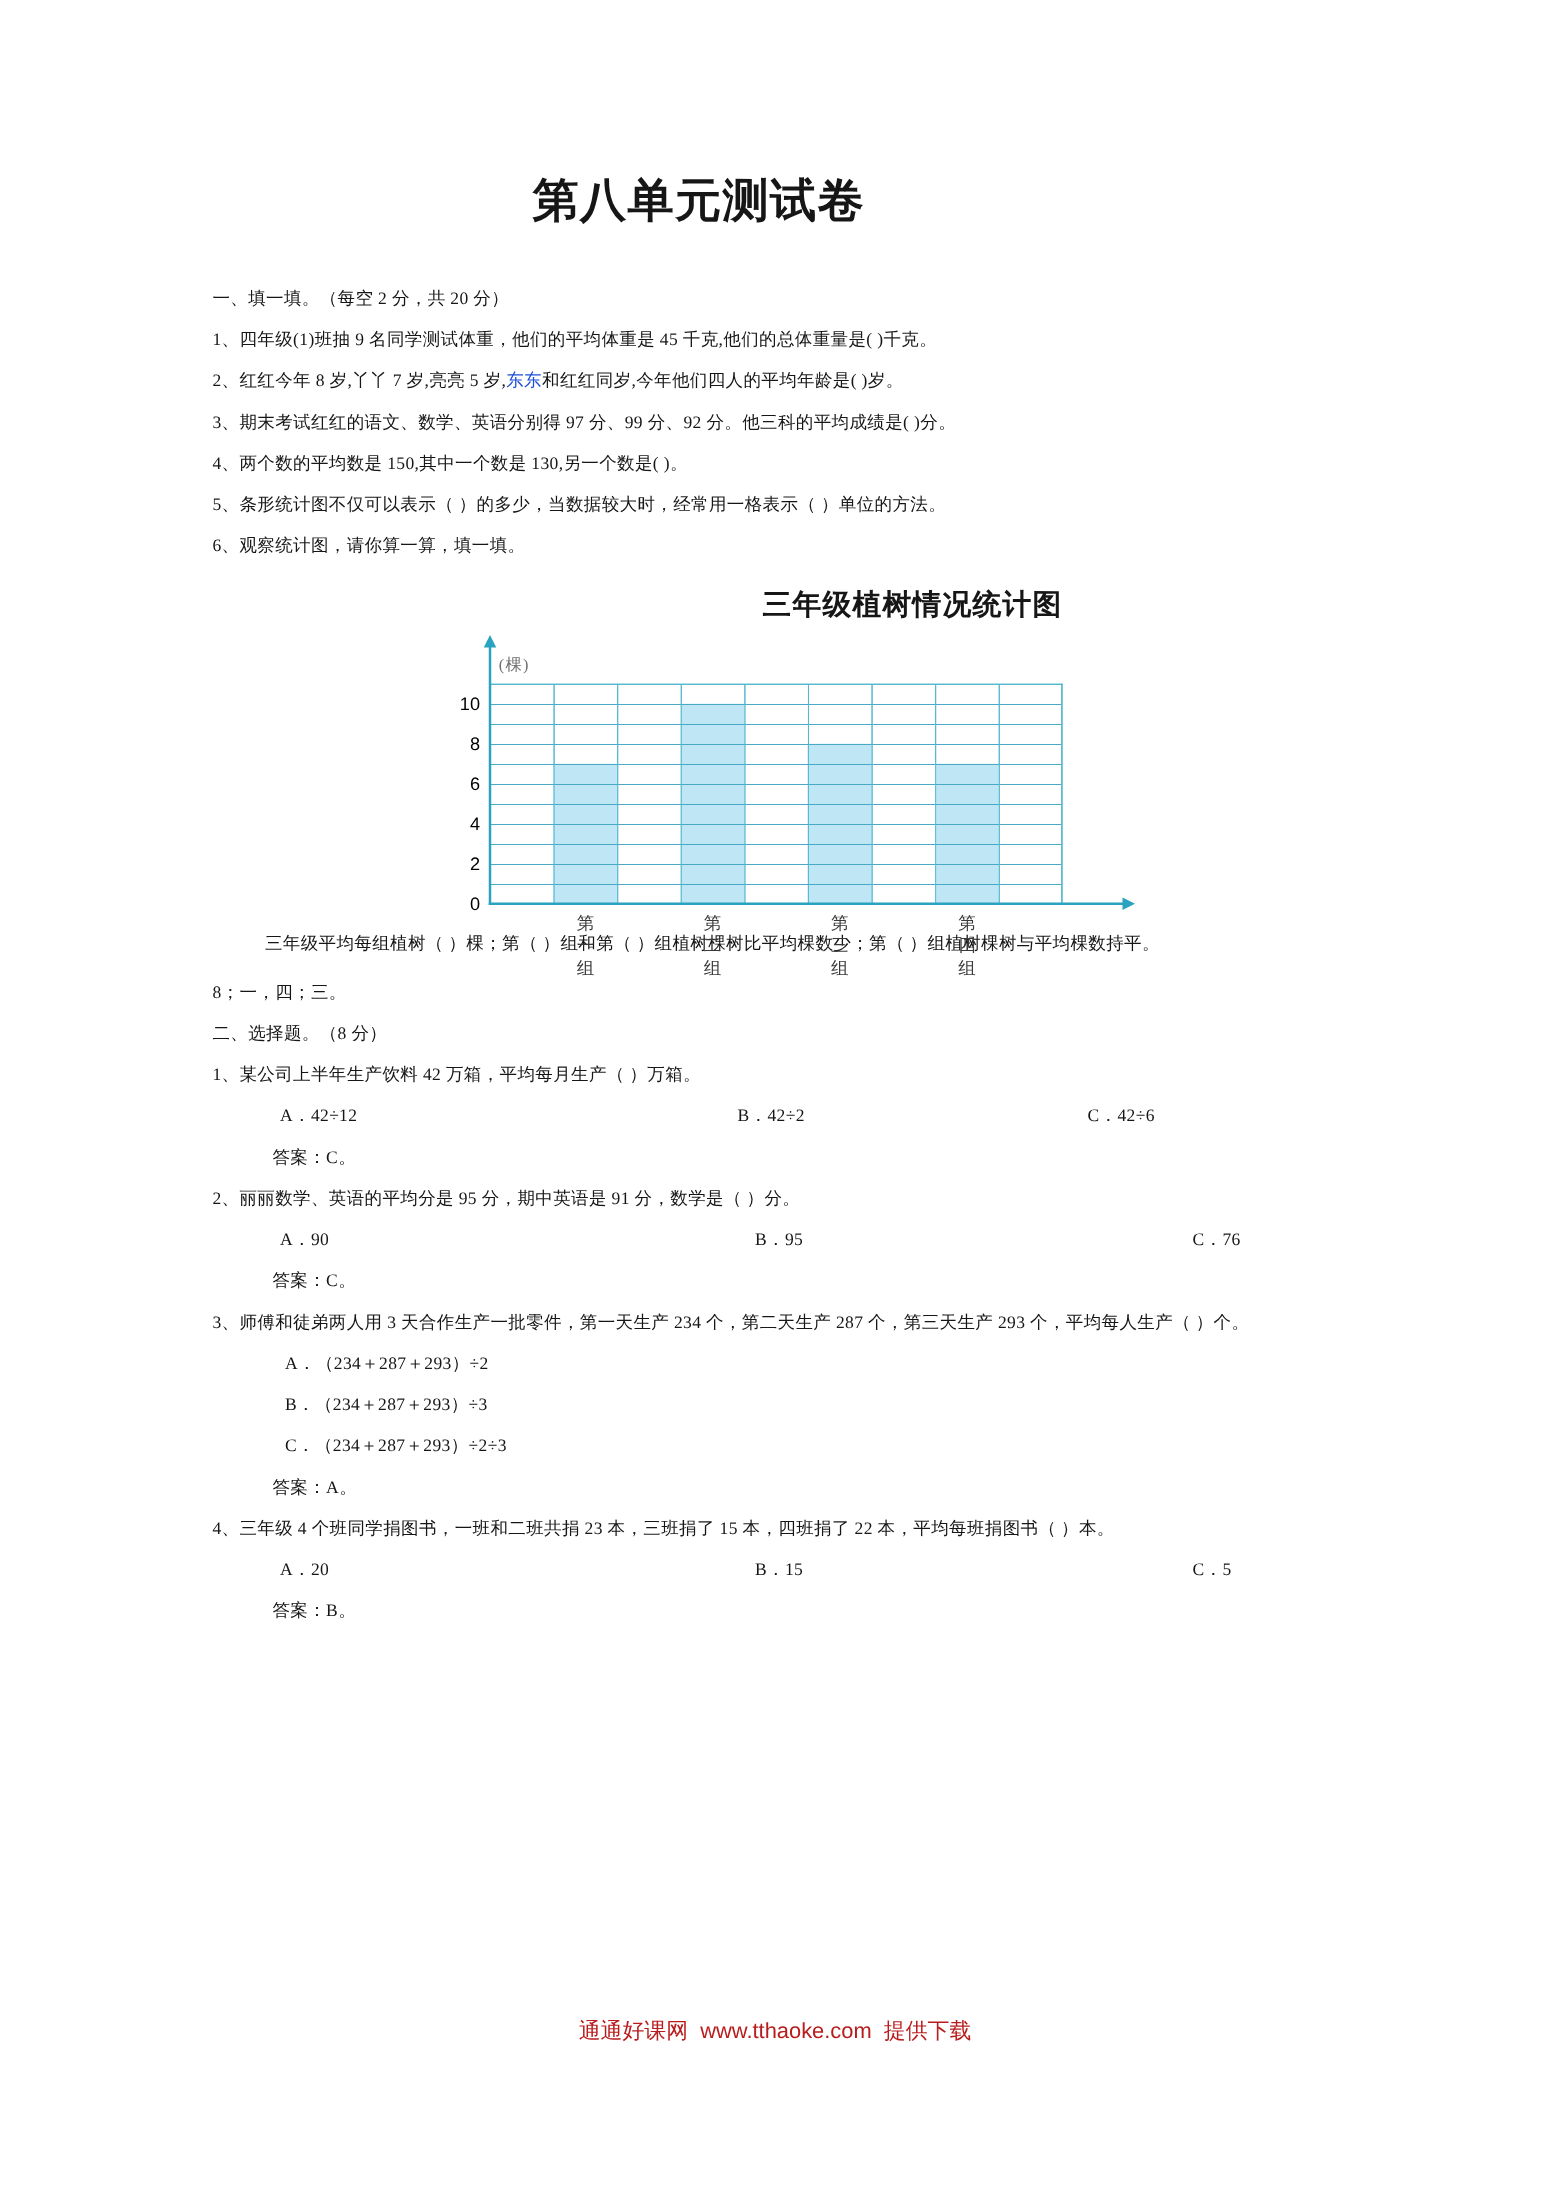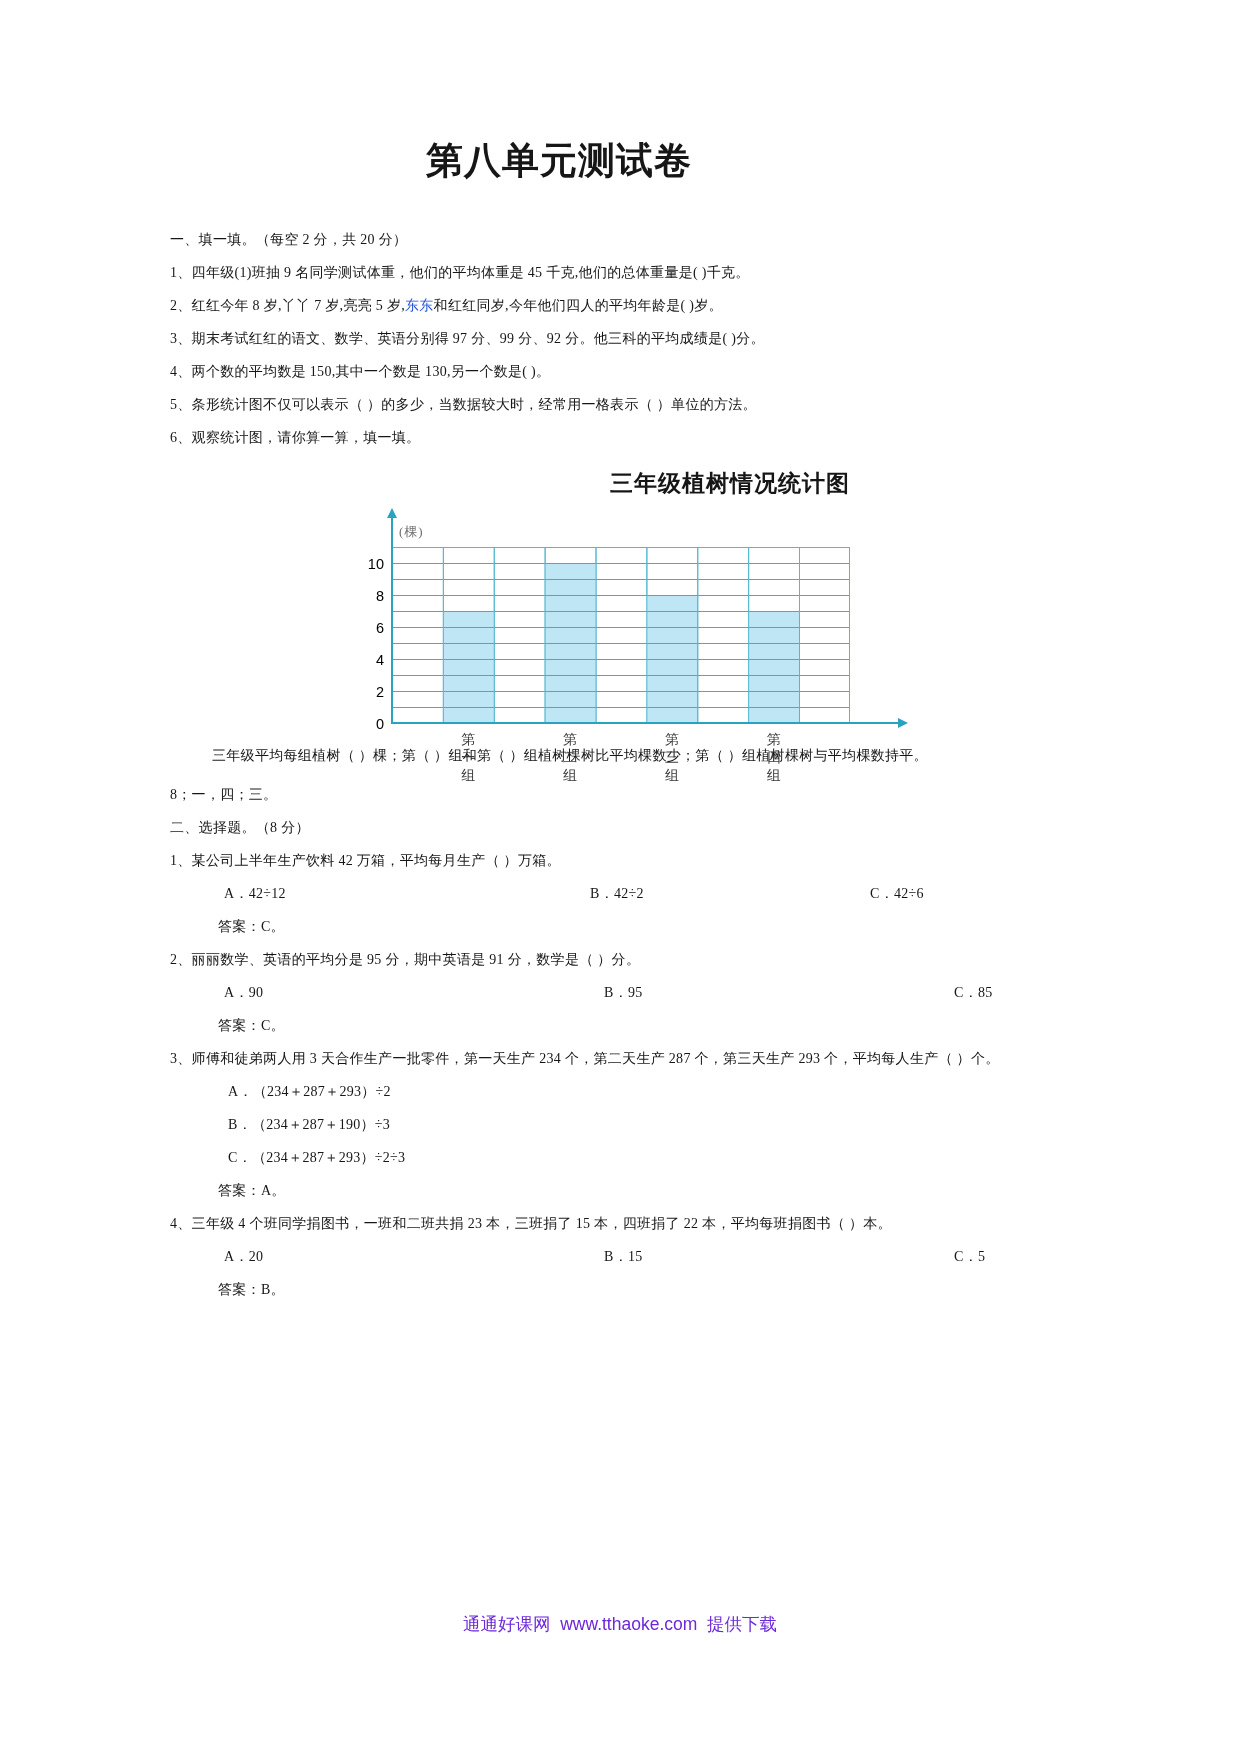--- a/index.html
+++ b/index.html
@@ -140,21 +140,21 @@
     padding-left:54px;
   }
   .opts--q1{grid-template-columns:366px 280px auto;}
   .opt-line{padding-left:58px;}
   .answer{padding-left:48px;}
   .footer{
     position:absolute;
     top:1612px;left:0;right:0;
     text-align:center;
     font-size:17.5px;
-    color:#6d28d9;
+    color:#b91c1c;
     white-space:pre-wrap;
     font-family:"Liberation Sans","DejaVu Sans",sans-serif;
   }
 </style>
 </head>
 <body>
 
 <div class="content">
 
   <h1 class="doc-title">第八单元测试卷</h1>
@@ -219,27 +219,27 @@
     <span>A．42÷12</span>
     <span>B．42÷2</span>
     <span>C．42÷6</span>
   </div>
   <p class="line answer">答案：C。</p>
 
   <p class="line">2、丽丽数学、英语的平均分是 95 分，期中英语是 91 分，数学是（              ）分。</p>
   <div class="line opts">
     <span>A．90</span>
     <span>B．95</span>
-    <span>C．85</span>
+    <span>C．76</span>
   </div>
   <p class="line answer">答案：C。</p>
 
   <p class="line hang">3、师傅和徒弟两人用 3 天合作生产一批零件，第一天生产 234 个，第二天生产 287 个，第三天生产 293 个，平均每人生产（            ）个。</p>
   <p class="line opt-line">A．（234＋287＋293）÷2</p>
-  <p class="line opt-line">B．（234＋287＋190）÷3</p>
+  <p class="line opt-line">B．（234＋287＋293）÷3</p>
   <p class="line opt-line">C．（234＋287＋293）÷2÷3</p>
   <p class="line answer">答案：A。</p>
 
   <p class="line hang">4、三年级 4 个班同学捐图书，一班和二班共捐 23 本，三班捐了 15 本，四班捐了 22 本，平均每班捐图书（            ）本。</p>
   <div class="line opts">
     <span>A．20</span>
     <span>B．15</span>
     <span>C．5</span>
   </div>
   <p class="line answer">答案：B。</p>

